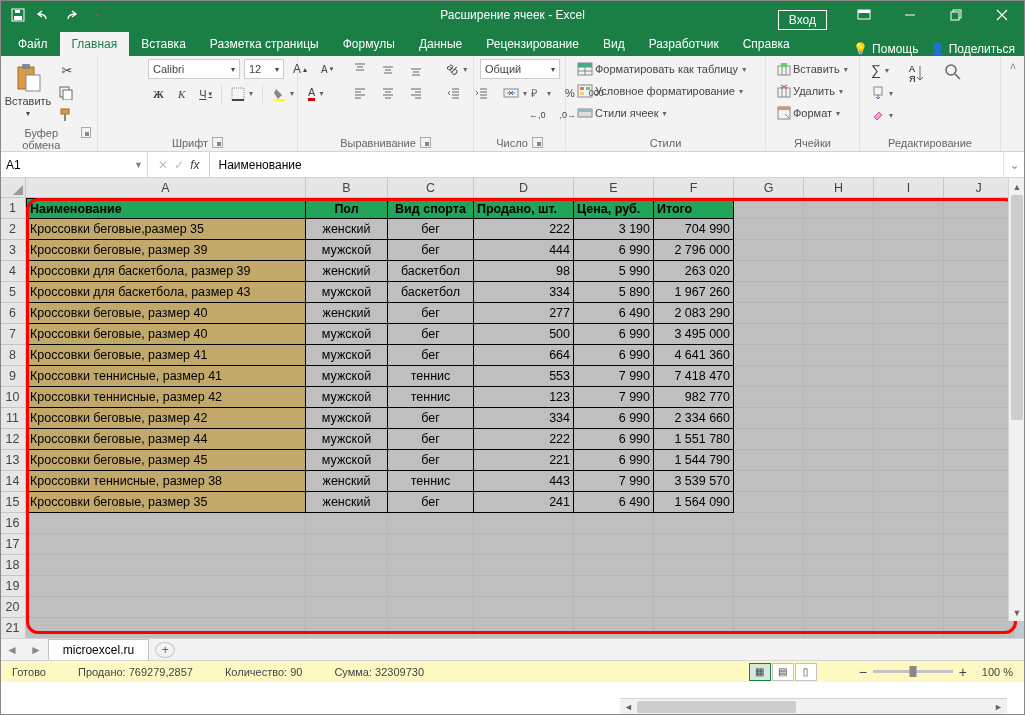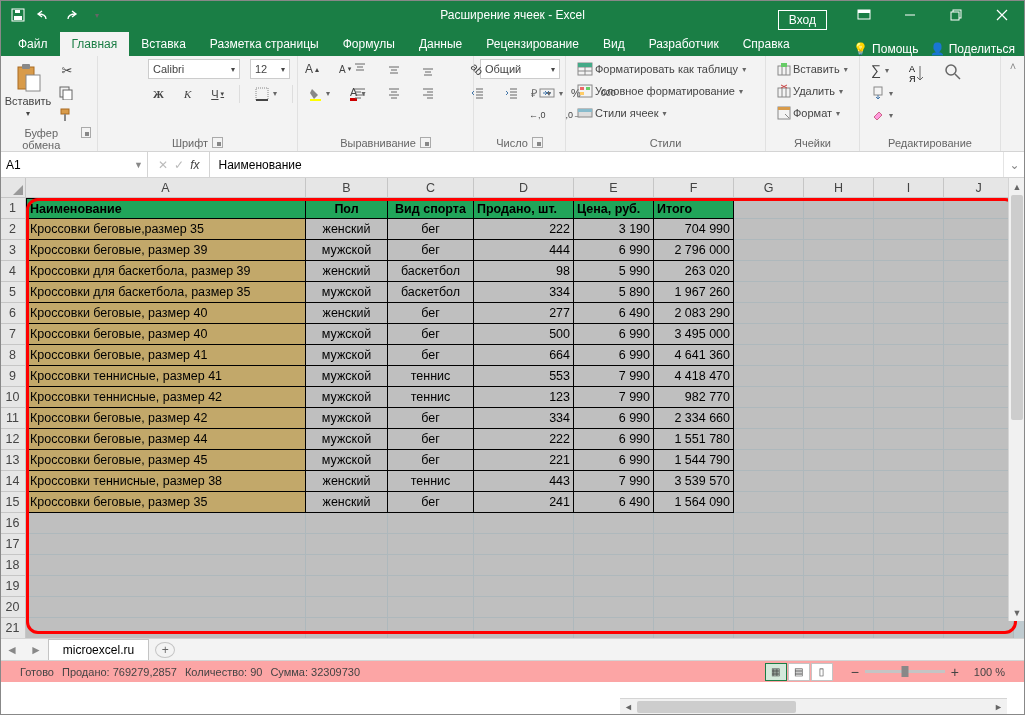--- a/index.html
+++ b/index.html
@@ -28,21 +28,21 @@
 .rgroup .rtitle .dlg { width: 11px; height: 11px; border: 1px solid #aaa; position: relative; cursor: pointer; }
 .rgroup .rtitle .dlg::after { content:''; position:absolute; right:1px; bottom:1px; width:4px; height:4px; background:#888; }
 .rcontent { display: flex; gap: 4px; flex: 1; align-items: flex-start; }
 .rbtn { padding: 2px 4px; cursor: pointer; display: flex; align-items: center; gap: 2px; border: 1px solid transparent; }
 .rsel { height: 20px; border: 1px solid #ccc; background: #fff; font-size: 11px; padding: 0 4px; display: inline-flex; align-items: center; gap: 4px; cursor: pointer; }
 .bold { font-weight: bold; font-family: 'Times New Roman'; }
 .ital { font-style: italic; font-family: 'Times New Roman'; }
 .icon { width: 16px; height: 16px; display: inline-flex; align-items: center; justify-content: center; font-size: 13px; }
 .dd::after { content: '▾'; font-size: 8px; margin-left: 2px; color: #666; }
 .col { display: flex; flex-direction: column; gap: 2px; }
-.row { display: flex; gap: 10px; align-items: center; padding-left: 44px; }
+.row { display: flex; gap: 4px; align-items: center; padding-left: 44px; }
 
 
 .fbar { height: 26px; display: flex; align-items: stretch; border-bottom: 1px solid #d4d4d4; font-size: 12px; }
 .namebox { width: 148px; border-right: 1px solid #d4d4d4; display: flex; align-items: center; padding: 0 6px; position: relative; }
 .namebox .ddarrow { position:absolute; right:4px; color:#888; font-size:9px; cursor:pointer; }
 .fbar .fbtns { display: flex; align-items: center; gap: 6px; padding: 0 10px; color: #bbb; border-right:1px solid #d4d4d4; }
 .fbar .fx { font-style: italic; color: #444; cursor: pointer; }
 .fbar .finput { flex: 1; padding: 0 8px; display: flex; align-items: center; }
 .fbar .fexpand { width: 22px; display:flex; align-items:center; justify-content:center; color:#888; cursor:pointer; border-left:1px solid #e4e4e4; }
 
@@ -69,21 +69,21 @@
 .vscroll .track { position:absolute; top:17px; bottom:17px; left:0; right:0; }
 .vscroll .thumb { position:absolute; top:0; height:55%; left:2px; right:2px; background:#cdcdcd; border-radius:2px; }
 
 
 .sheettabs { height: 22px; background: #f3f3f3; border-top: 1px solid #d4d4d4; display: flex; align-items: center; font-size: 12px; }
 .sheettabs .nav { padding: 0 6px; color:#888; cursor:pointer; }
 .sheettabs .stab { padding: 3px 14px; background:#fff; border:1px solid #c4c4c4; border-bottom:none; cursor:pointer; }
 .sheettabs .plus { width:20px; text-align:center; color:#666; cursor:pointer; margin-left:6px; border:1px solid #c4c4c4; border-radius:50%; height:16px; line-height:14px; font-size:12px; }
 
 
-.status { height: 22px; background: #fca5a5; border-top: 1px solid #d4d4d4; display: flex; align-items:center; font-size: 11px; color:#444; padding: 0 20px; gap: 8px; }
+.status { height: 22px; background: #fef9c3; border-top: 1px solid #d4d4d4; display: flex; align-items:center; font-size: 11px; color:#444; padding: 0 12px; gap: 32px; }
 .status .views { margin-left:auto; display:flex; gap:1px; }
 .status .vbtn { width:22px; height:18px; border:1px solid #c4c4c4; display:flex; align-items:center; justify-content:center; cursor:pointer; font-size:10px; background:#fff; }
 .status .vbtn.active { background:#d4e9db; border-color:#1a7e45; }
 .status .zoom { display:flex; align-items:center; gap:6px; margin-left:10px; }
 .status .zslider { width:80px; height:3px; background:#c4c4c4; position:relative; cursor:pointer; }
 .status .zslider::before { content:''; position:absolute; left:50%; top:-3px; width:1px; height:9px; background:#888; }
 .status .zthumb { position:absolute; left:50%; top:-4px; width:7px; height:11px; background:#888; transform:translateX(-50%); }
 
 
 .outerframe { position:absolute; inset:0; border:1px solid #888; pointer-events:none; }
@@ -532,21 +532,21 @@
       <div class="cell ctr">женский</div>
       <div class="cell ctr">баскетбол</div>
       <div class="cell num">98</div>
       <div class="cell num">5 990</div>
       <div class="cell num">263 020</div>
       <div class="cell" style="background: rgb(191, 191, 191); border-right: 1px solid rgb(174, 184, 188); border-bottom: 1px solid rgb(174, 184, 188);"></div>
       <div class="cell" style="background: rgb(191, 191, 191); border-right: 1px solid rgb(174, 184, 188); border-bottom: 1px solid rgb(174, 184, 188);"></div>
       <div class="cell" style="background: rgb(191, 191, 191); border-right: 1px solid rgb(174, 184, 188); border-bottom: 1px solid rgb(174, 184, 188);"></div>
       <div class="cell" style="background: rgb(191, 191, 191); border-right: 1px solid rgb(174, 184, 188); border-bottom: 1px solid rgb(174, 184, 188);"></div>
       <div class="rh">5</div>
-      <div class="cell name firstcol">Кроссовки для баскетбола, размер 35</div>
+      <div class="cell name firstcol">Кроссовки для баскетбола, размер 43</div>
       <div class="cell ctr">мужской</div>
       <div class="cell ctr">баскетбол</div>
       <div class="cell num">334</div>
       <div class="cell num">5 890</div>
       <div class="cell num">1 967 260</div>
       <div class="cell" style="background: rgb(191, 191, 191); border-right: 1px solid rgb(174, 184, 188); border-bottom: 1px solid rgb(174, 184, 188);"></div>
       <div class="cell" style="background: rgb(191, 191, 191); border-right: 1px solid rgb(174, 184, 188); border-bottom: 1px solid rgb(174, 184, 188);"></div>
       <div class="cell" style="background: rgb(191, 191, 191); border-right: 1px solid rgb(174, 184, 188); border-bottom: 1px solid rgb(174, 184, 188);"></div>
       <div class="cell" style="background: rgb(191, 191, 191); border-right: 1px solid rgb(174, 184, 188); border-bottom: 1px solid rgb(174, 184, 188);"></div>
       <div class="rh">6</div>
@@ -581,21 +581,21 @@
       <div class="cell" style="background: rgb(191, 191, 191); border-right: 1px solid rgb(174, 184, 188); border-bottom: 1px solid rgb(174, 184, 188);"></div>
       <div class="cell" style="background: rgb(191, 191, 191); border-right: 1px solid rgb(174, 184, 188); border-bottom: 1px solid rgb(174, 184, 188);"></div>
       <div class="cell" style="background: rgb(191, 191, 191); border-right: 1px solid rgb(174, 184, 188); border-bottom: 1px solid rgb(174, 184, 188);"></div>
       <div class="cell" style="background: rgb(191, 191, 191); border-right: 1px solid rgb(174, 184, 188); border-bottom: 1px solid rgb(174, 184, 188);"></div>
       <div class="rh">9</div>
       <div class="cell name firstcol">Кроссовки теннисные, размер 41</div>
       <div class="cell ctr">мужской</div>
       <div class="cell ctr">теннис</div>
       <div class="cell num">553</div>
       <div class="cell num">7 990</div>
-      <div class="cell num">4 418 470</div>
+      <div class="cell num">7 418 470</div>
       <div class="cell" style="background: rgb(191, 191, 191); border-right: 1px solid rgb(174, 184, 188); border-bottom: 1px solid rgb(174, 184, 188);"></div>
       <div class="cell" style="background: rgb(191, 191, 191); border-right: 1px solid rgb(174, 184, 188); border-bottom: 1px solid rgb(174, 184, 188);"></div>
       <div class="cell" style="background: rgb(191, 191, 191); border-right: 1px solid rgb(174, 184, 188); border-bottom: 1px solid rgb(174, 184, 188);"></div>
       <div class="cell" style="background: rgb(191, 191, 191); border-right: 1px solid rgb(174, 184, 188); border-bottom: 1px solid rgb(174, 184, 188);"></div>
       <div class="rh">10</div>
       <div class="cell name firstcol">Кроссовки теннисные, размер 42</div>
       <div class="cell ctr">мужской</div>
       <div class="cell ctr">теннис</div>
       <div class="cell num">123</div>
       <div class="cell num">7 990</div>

